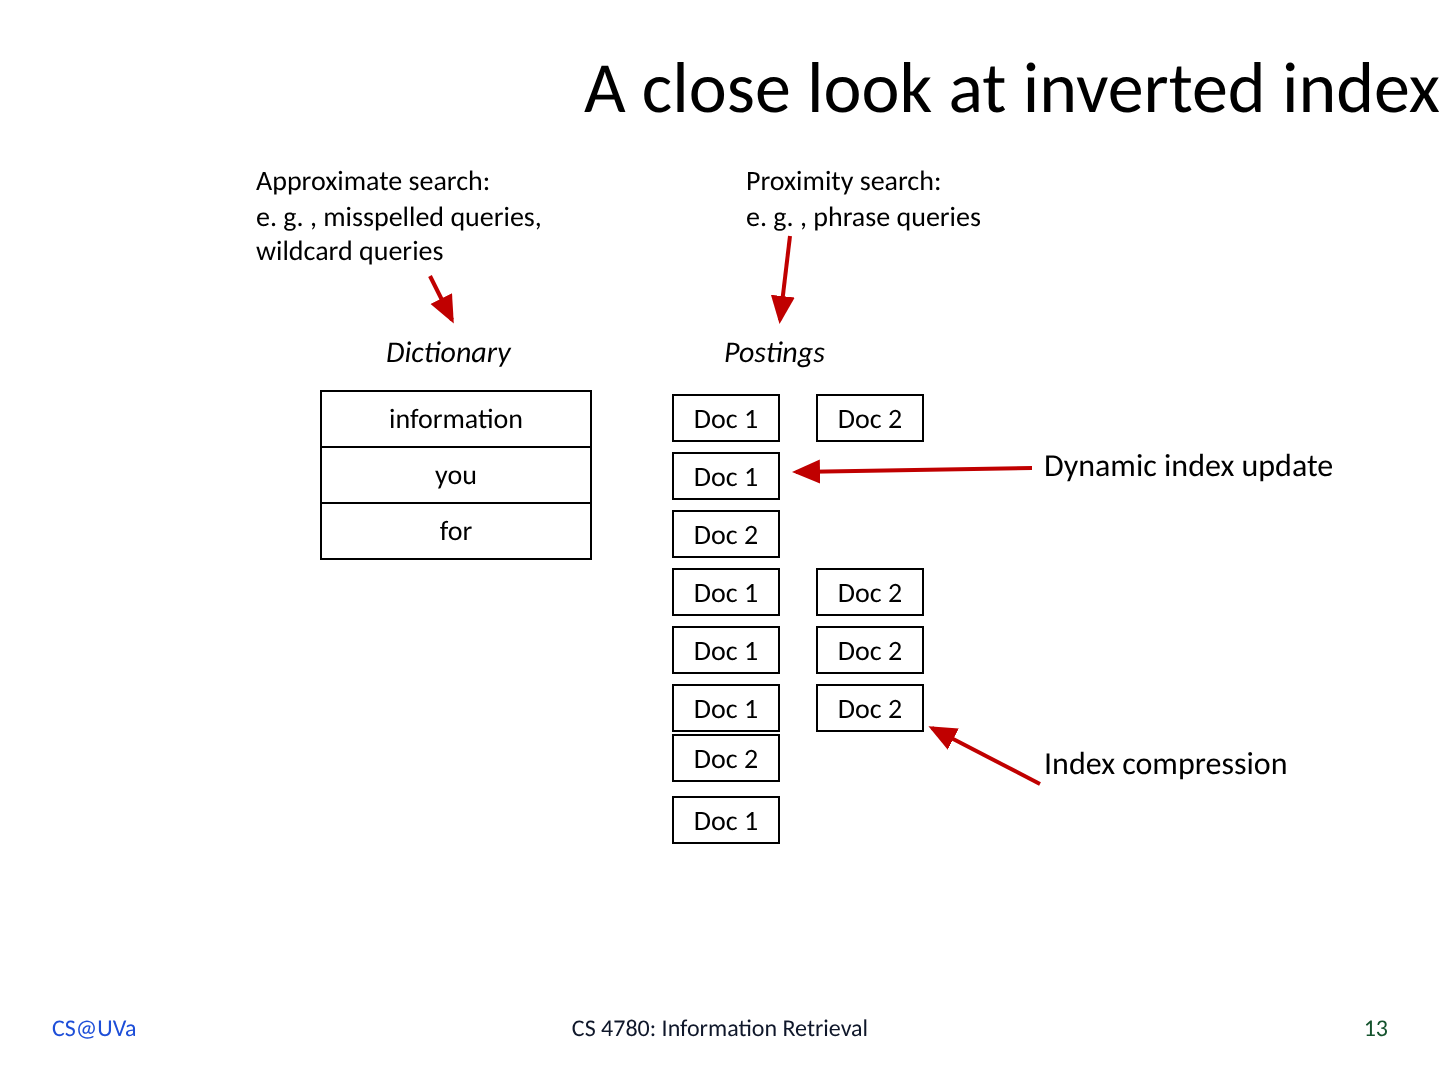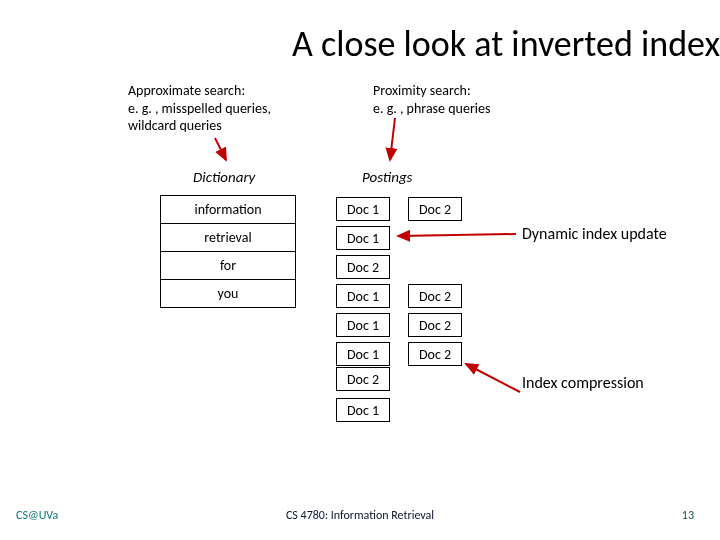--- a/index.html
+++ b/index.html
@@ -64,24 +64,24 @@
     font-size: 14px;
   }
   .annot {
     position: absolute;
     font-size: 16px;
   }
   .annot-dyn  { top: 224px; left: 522px; }
   .annot-comp { top: 373px; left: 522px; }
   .footer-left {
     position: absolute;
-    left: 16px;
+    left: 26px;
     bottom: 18px;
     font-size: 12px;
-    color: #0f766e;
+    color: #1d4ed8;
   }
   .footer-mid {
     position: absolute;
     left: 0; right: 0;
     bottom: 18px;
     text-align: center;
     font-size: 12px;
     color: #0f172a;
   }
   .footer-right {
@@ -105,23 +105,22 @@
 <div class="subhead sub-left" style="white-space: pre-line;">Approximate search:
 e. g. , misspelled queries, wildcard queries</div>
 <div class="subhead sub-right" style="white-space: pre-line;">Proximity search:
 e. g. , phrase queries</div>
 
 <div class="colhead colhead-dict">Dictionary</div>
 <div class="colhead colhead-post">Postings</div>
 
 <div class="dict-col">
   <div class="dict-cell">information</div>
-  <div class="dict-cell">retrieval</div>
+  <div class="dict-cell">you</div>
   <div class="dict-cell">for</div>
-  <div class="dict-cell">you</div>
 </div>
 
 <div class="post-row" style="top:197px; left:336px;">
   <div class="post-cell">Doc 1</div>
   <div class="post-cell">Doc 2</div>
 </div>
 <div class="post-row" style="top:226px; left:336px;">
   <div class="post-cell">Doc 1</div>
 </div>
 <div class="post-row" style="top:255px; left:336px;">

